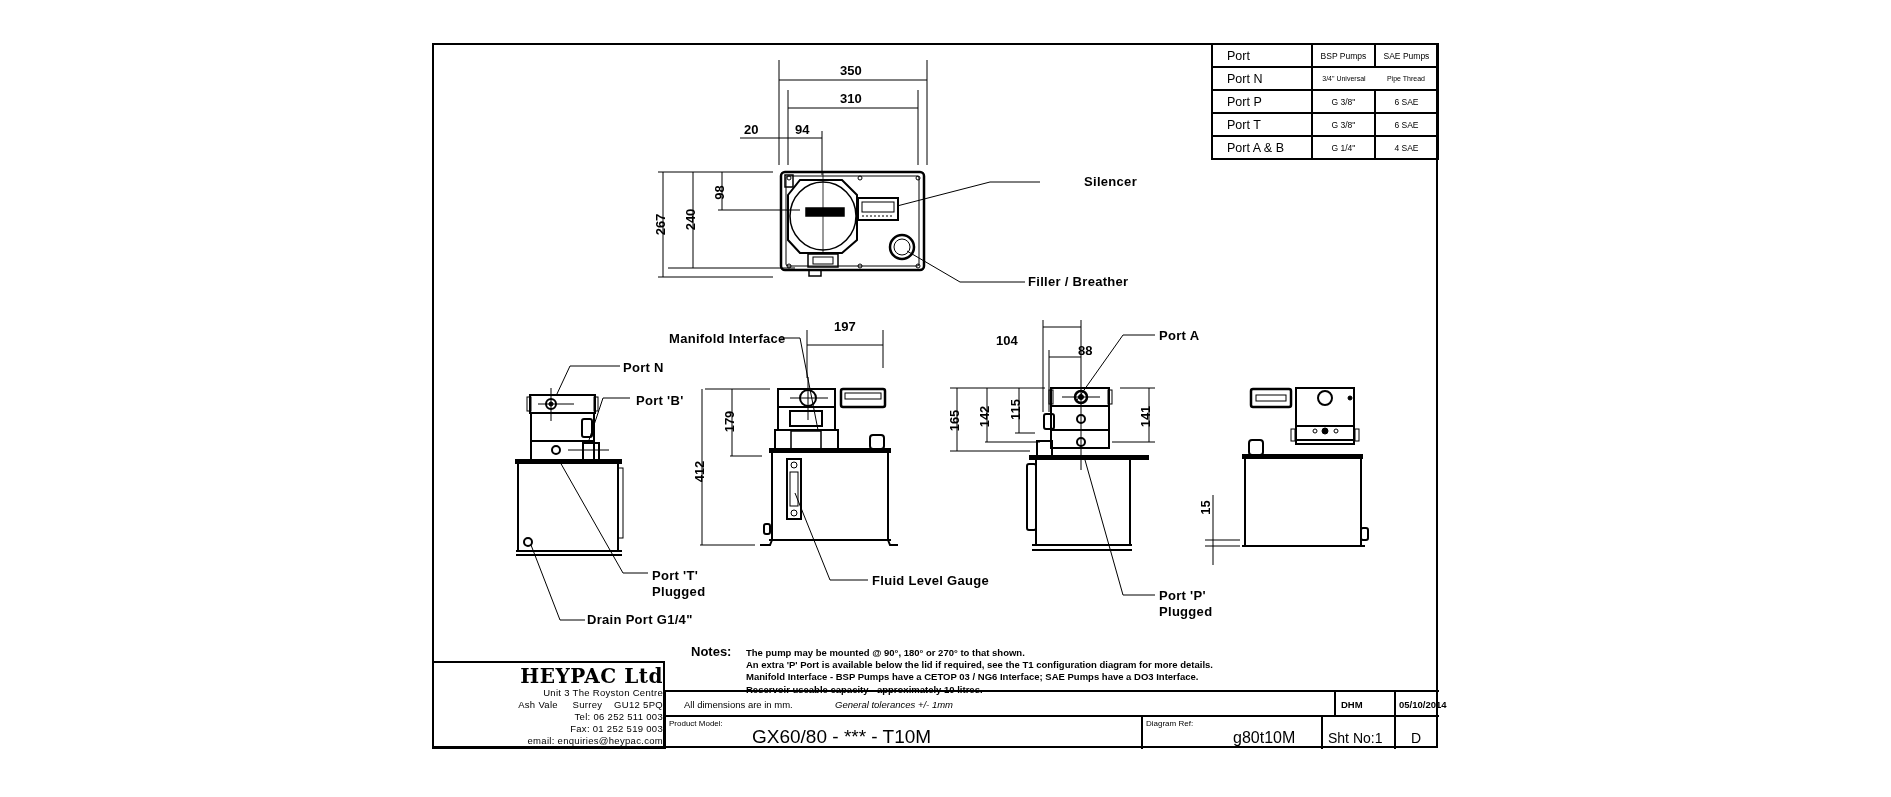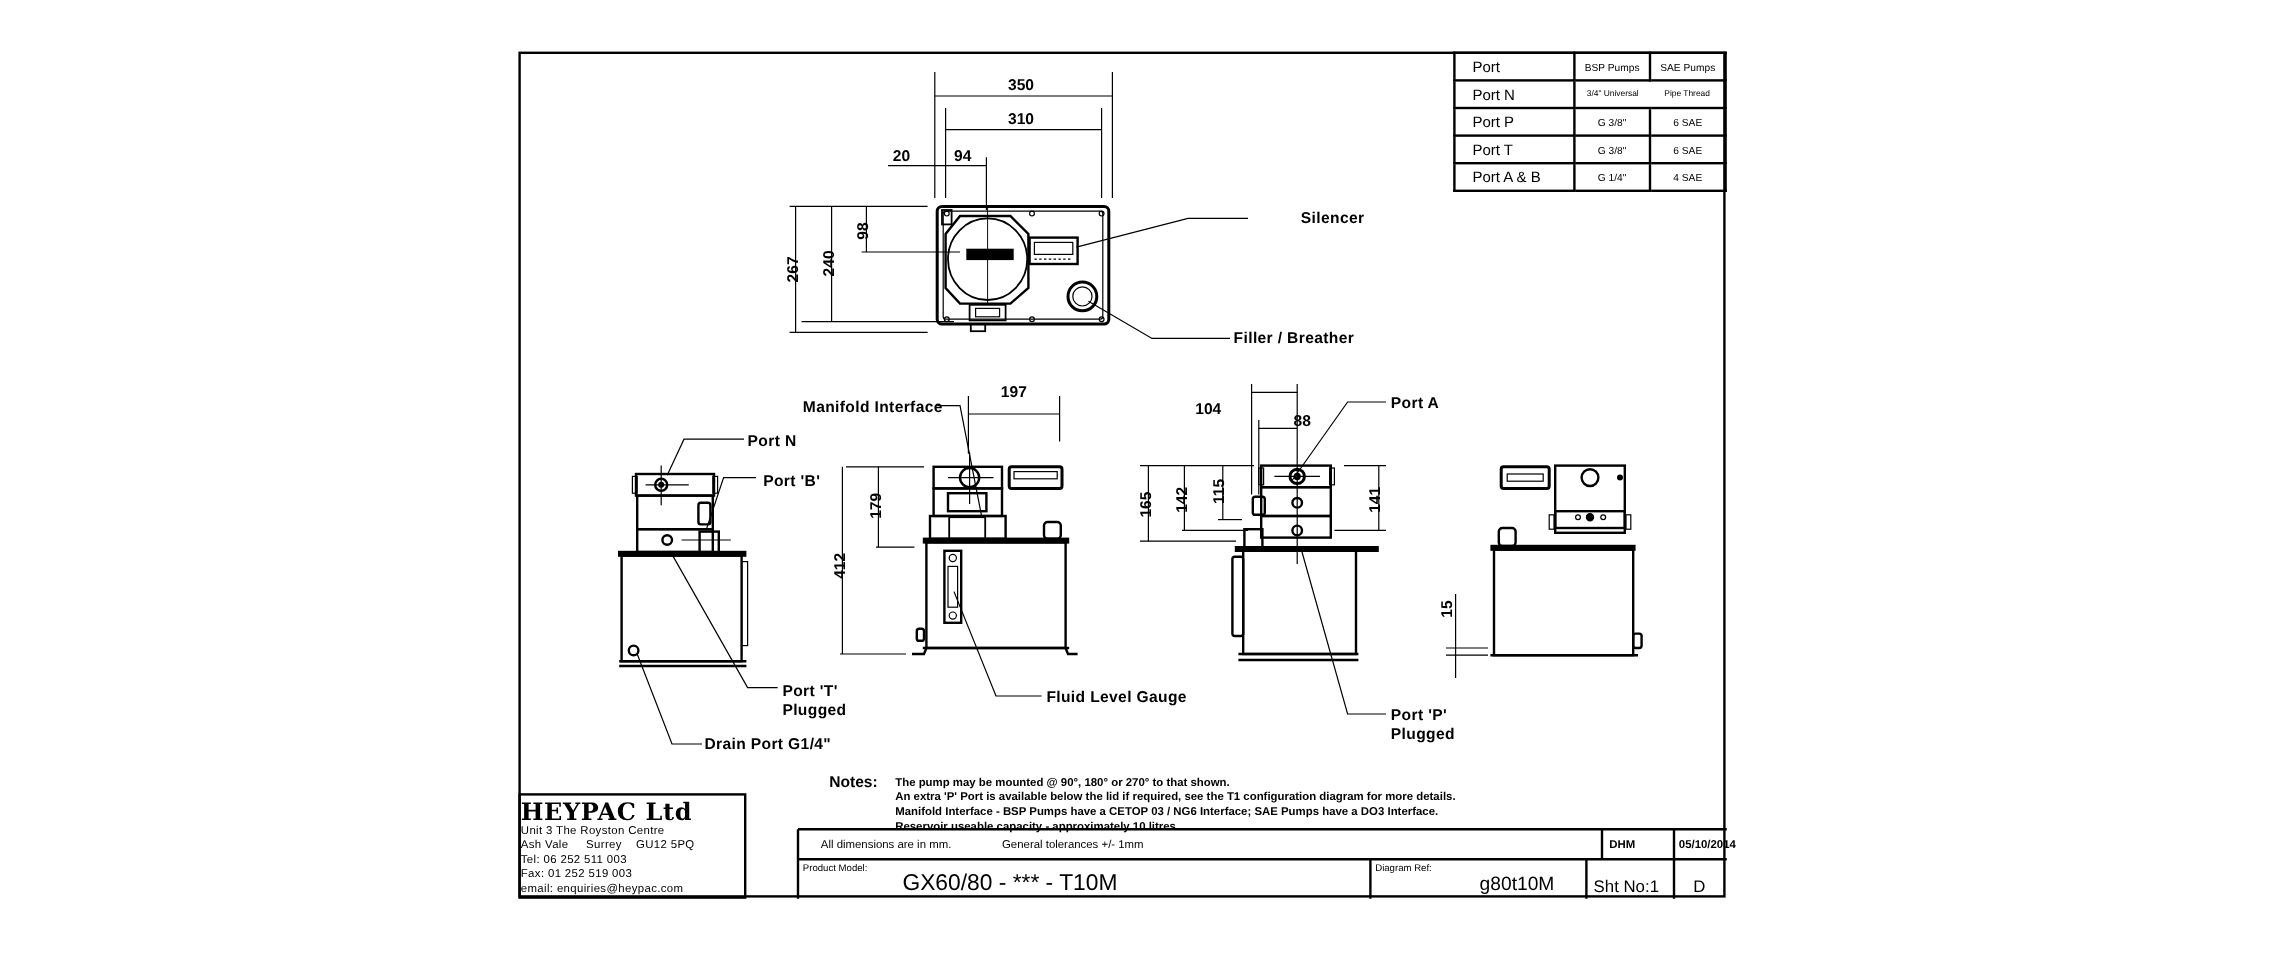--- a/index.html
+++ b/index.html
@@ -12,22 +12,22 @@
   .lbl { position:absolute; font-weight:bold; font-size:13px; white-space:nowrap; letter-spacing:0.3px; }
   .dim { position:absolute; font-weight:bold; font-size:13px; white-space:nowrap; }
   .vdim { position:absolute; font-weight:bold; font-size:13px; white-space:nowrap; transform:rotate(-90deg); transform-origin:center; }
   
   #port-table { position:absolute; left:1211px; top:43px; width:228px; border-collapse:collapse; }
   #port-table td { border:2px solid #000; height:21px; padding:0; font-size:12.5px; }
   #port-table td.pcol { padding-left:14px; width:84px; }
   #port-table td.small { font-size:8.5px; text-align:center; }
   #port-table td.tiny { font-size:7px; text-align:center; }
   
-  #company { position:absolute; left:432px; top:661px; width:190px; height:88px;
-             border:2px solid #000; box-sizing:border-box; text-align:left; }
+  #company { position:absolute; left:432px; top:661px; width:233px; height:88px;
+             border:2px solid #000; box-sizing:border-box; text-align:right; }
   #company .name { font-family:"DejaVu Serif", serif; font-weight:900; font-size:20px; letter-spacing:0.5px; margin-top:2px; line-height:22px; }
   #company .addr { font-size:9.5px; line-height:12px; letter-spacing:0.3px; }
   .small-cap { position:absolute; font-size:8px; }
   .note-line { position:absolute; font-size:9.5px; font-weight:bold; white-space:nowrap; }
 </style>
 </head>
 <body>
 
 <div id="frame"></div>
 
@@ -287,21 +287,21 @@
 <div id="company">
   <div class="name">HEYPAC Ltd</div>
   <div class="addr">Unit 3 The Royston Centre</div>
   <div class="addr" style="white-space:pre;">Ash Vale     Surrey    GU12 5PQ</div>
   <div class="addr">Tel: 06 252 511 003</div>
   <div class="addr">Fax: 01 252 519 003</div>
   <div class="addr">email: enquiries@heypac.com</div>
 </div>
 
 <span class="abs" style="left:684px;top:699px;font-size:9.5px;">All dimensions are in mm.</span>
-<span class="abs" style="left:835px;top:699px;font-size:9.5px;">General tolerances +/- 1mm</span>
+<span class="abs" style="left:835px;top:699px;font-size:9.5px;font-style:italic;">General tolerances +/- 1mm</span>
 <span class="abs" style="left:1341px;top:699px;font-size:9.5px;font-weight:bold;">DHM</span>
 <span class="abs" style="left:1399px;top:699px;font-size:9.5px;font-weight:bold;">05/10/2014</span>
 <span class="small-cap" style="left:669px;top:719px;">Product Model:</span>
 <span class="abs" style="left:752px;top:726px;font-size:19px;">GX60/80 - *** - T10M</span>
 <span class="small-cap" style="left:1146px;top:719px;">Diagram Ref:</span>
 <span class="abs" style="left:1233px;top:729px;font-size:16px;">g80t10M</span>
 <span class="abs" style="left:1328px;top:730px;font-size:14px;">Sht No:1</span>
 <span class="abs" style="left:1411px;top:730px;font-size:14px;">D</span>
 
 </body></html>

